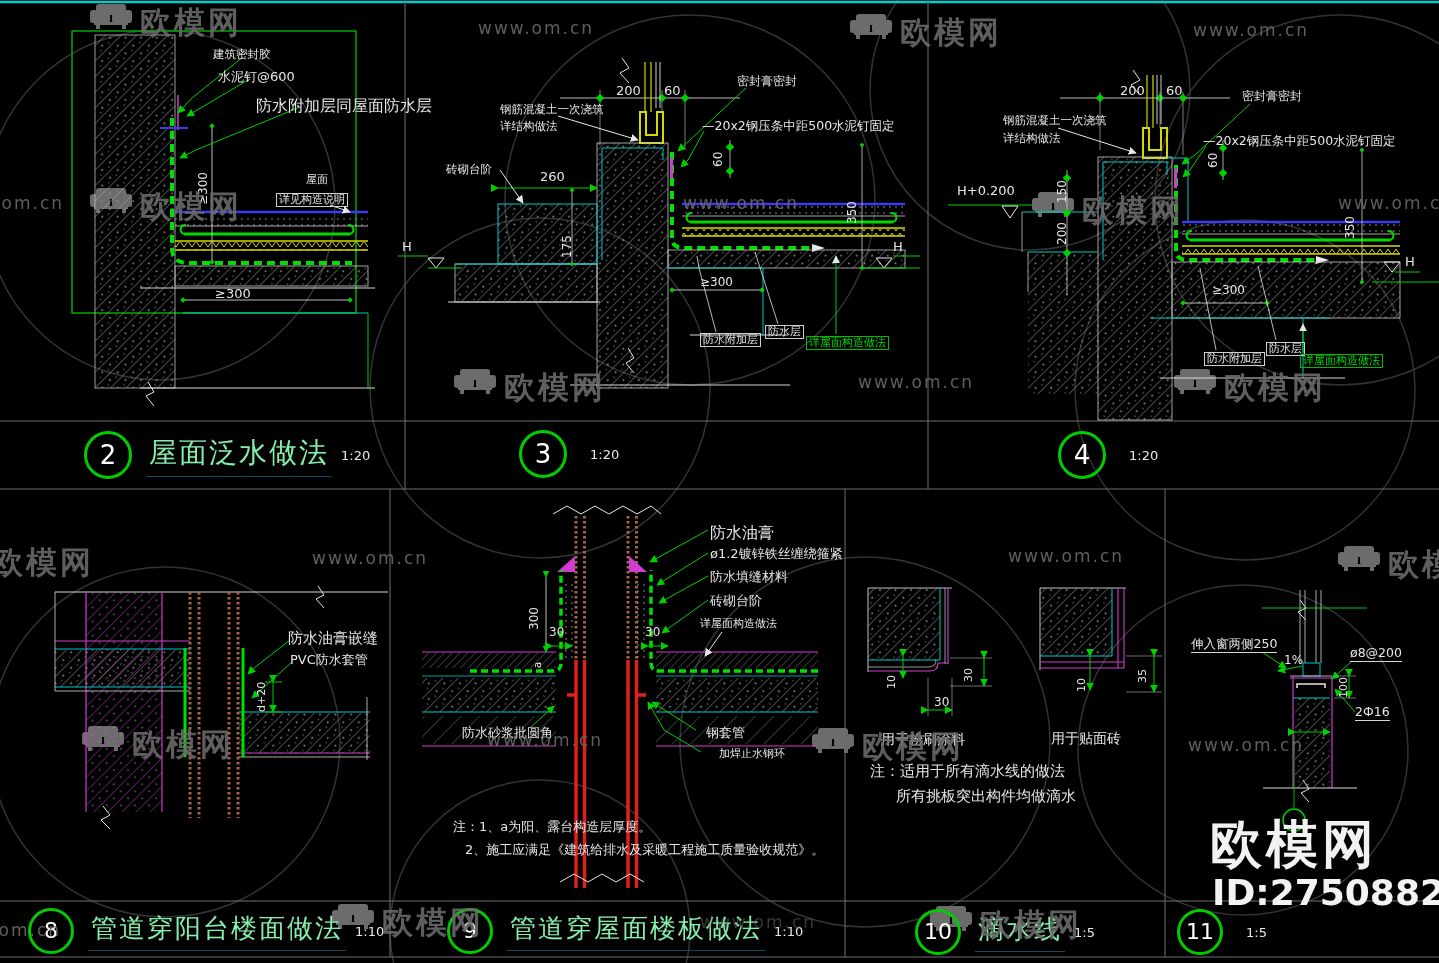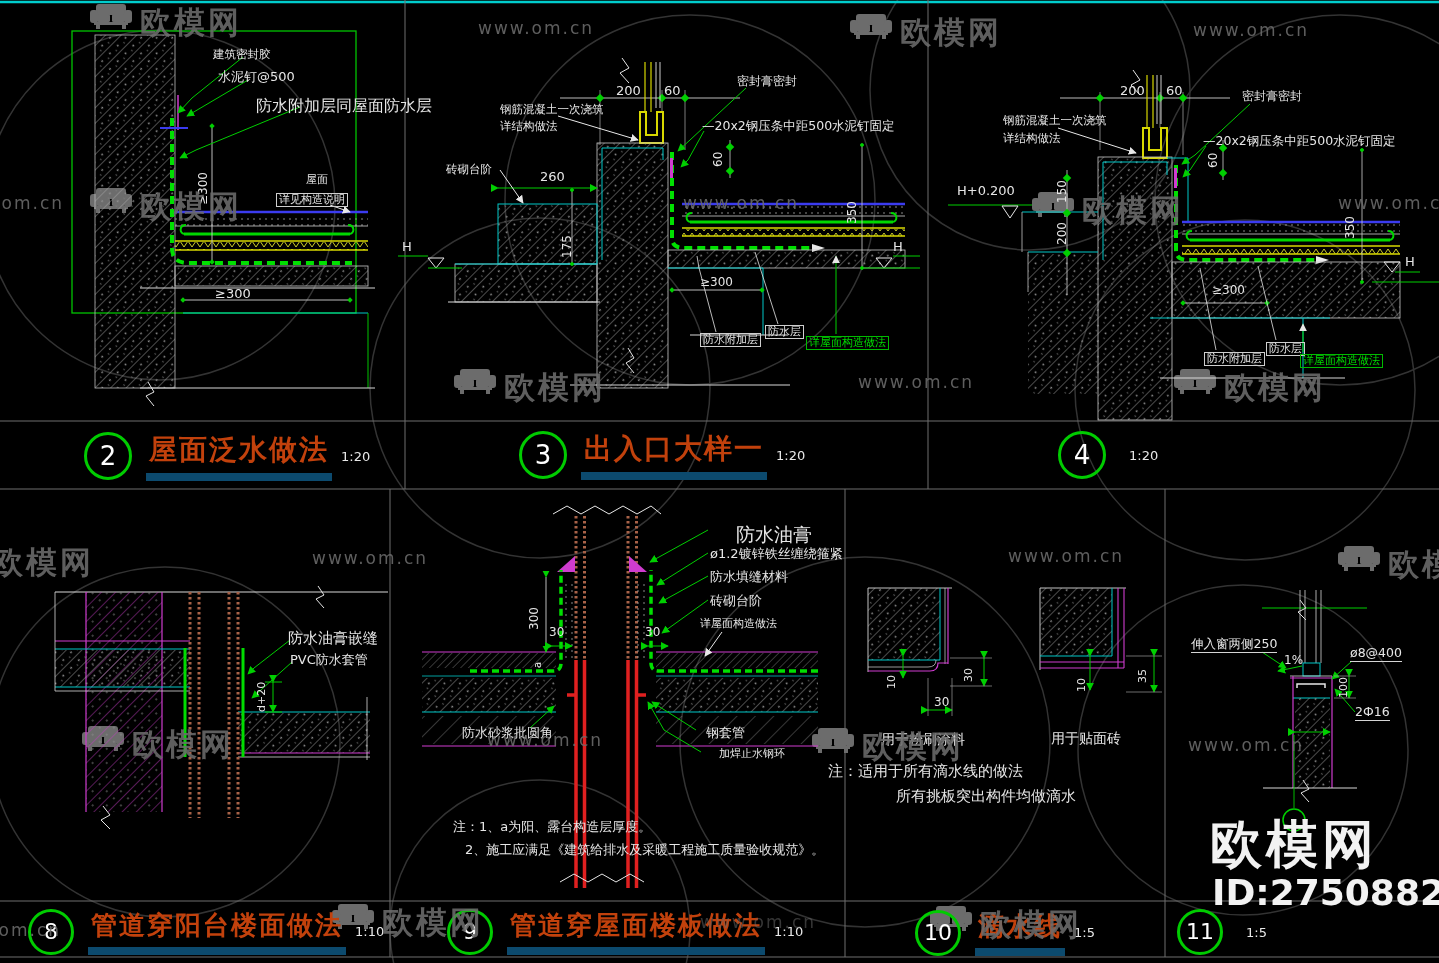--- a/index.html
+++ b/index.html
@@ -8,22 +8,22 @@
   svg.lw{position:absolute;left:0;top:0;}
   .t{position:absolute;white-space:nowrap;color:#e6e6e6;font-size:12px;line-height:1.1;}
   .box{border:1px solid #cfcfcf;padding:0 2px;}
   .gbox{border:1px solid #00bb00;color:#00dd00;padding:0 2px;}
   .rot{transform:rotate(-90deg);transform-origin:left top;}
   .ul{border-bottom:1px solid #d5d5d5;padding-bottom:1px;}
   
   .title{position:absolute;display:flex;align-items:center;}
   .tc{display:inline-block;width:42px;height:42px;border:3px solid #00cc00;border-radius:50%;
       text-align:center;line-height:42px;font-size:26px;color:#fff;margin-right:14px;flex:none;}
-  .tn{font-size:28px;color:#c2410c;font-weight:bold;letter-spacing:2px;
-      border-bottom:8px solid #0c4a6e;padding:0 3px 4px 3px;white-space:nowrap;}
+  .tn{font-size:28px;color:#86efac;font-weight:normal;letter-spacing:2px;
+      border-bottom:1px solid #0c4a6e;padding:0 3px 4px 3px;white-space:nowrap;}
   .ts{font-size:13px;color:#e8e8e8;margin-left:9px;}
   .title.small .tn{font-size:26px;}
   .title.small .tc{width:40px;height:40px;line-height:40px;font-size:22px;}
   
   .wmt{position:absolute;color:#6c6c6c;font-size:31px;font-weight:bold;letter-spacing:3px;
        white-space:nowrap;opacity:.88;}
   .wmu{position:absolute;color:#6c6c6c;font-size:17px;letter-spacing:2px;white-space:nowrap;opacity:.88;}
   .wmbig{position:absolute;color:#f2f2f2;font-weight:bold;white-space:nowrap;}
 </style>
 </head>
@@ -433,21 +433,21 @@
   <path d="M1302,666 L1278,671" fill="none" stroke="#00cf00" marker-end="url(#ag)"></path>
   <path d="M1352,661 L1332,679" fill="none" stroke="#00cf00" marker-end="url(#ag)"></path>
   <path d="M1355,712 L1335,689" fill="none" stroke="#00cf00" marker-end="url(#ag)"></path>
   <line x1="1349" y1="676" x2="1349" y2="698" stroke="#00cf00" marker-start="url(#ag)" marker-end="url(#ag)"></line>
   <line x1="1334" y1="676" x2="1356" y2="676" stroke="#9b9b9b" stroke-width="0.7"></line>
   <line x1="1334" y1="698" x2="1356" y2="698" stroke="#9b9b9b" stroke-width="0.7"></line>
 </g>
 </svg>
 
 <span class="t" style="left:213px;top:48px;font-size:11.5px">建筑密封胶</span>
-<span class="t" style="left:218px;top:70px;font-size:13px">水泥钉@500</span>
+<span class="t" style="left:218px;top:70px;font-size:13px">水泥钉@600</span>
 <span class="t" style="left:256px;top:97px;font-size:16px">防水附加层同屋面防水层</span>
 <span class="t" style="left:306px;top:174px;font-size:11px">屋面</span>
 <span class="t box" style="left:276px;top:193px;font-size:11px">详见构造说明</span>
 <span class="t rot" style="left:197px;top:205px;font-size:12px">≥300</span>
 <span class="t" style="left:215px;top:287px;font-size:13px">≥300</span>
 
 <span class="t" style="left:402px;top:240px;font-size:13px">H</span>
 <span class="t" style="left:616px;top:84px;font-size:13px">200</span>
 <span class="t" style="left:664px;top:84px;font-size:13px">60</span>
 <span class="t" style="left:737px;top:75px;font-size:12px">密封膏密封</span>
@@ -479,21 +479,21 @@
 <span class="t" style="left:1212px;top:284px;font-size:12px">≥300</span>
 <span class="t box" style="left:1204px;top:352px;font-size:11px">防水附加层</span>
 <span class="t box" style="left:1266px;top:342px;font-size:11px">防水层</span>
 <span class="t gbox" style="left:1300px;top:354px;font-size:11px">详屋面构造做法</span>
 <span class="t" style="left:1405px;top:255px;font-size:13px">H</span>
 
 <span class="t" style="left:288px;top:630px;font-size:15px">防水油膏嵌缝</span>
 <span class="t" style="left:290px;top:653px;font-size:13px">PVC防水套管</span>
 <span class="t rot" style="left:256px;top:712px;font-size:11px">d+20</span>
 
-<span class="t" style="left:736px;top:524px;font-size:19px">防水油膏</span>
+<span class="t" style="left:710px;top:524px;font-size:16px">防水油膏</span>
 <span class="t" style="left:710px;top:547px;font-size:13px">ø1.2镀锌铁丝缠绕箍紧</span>
 <span class="t" style="left:710px;top:570px;font-size:13px">防水填缝材料</span>
 <span class="t" style="left:710px;top:594px;font-size:13px">砖砌台阶</span>
 <span class="t" style="left:700px;top:618px;font-size:11px">详屋面构造做法</span>
 <span class="t rot" style="left:528px;top:630px;font-size:12px">300</span>
 <span class="t" style="left:549px;top:626px;font-size:12px">30</span>
 <span class="t" style="left:645px;top:626px;font-size:12px">30</span>
 <span class="t rot" style="left:532px;top:668px;font-size:10px">a</span>
 <span class="t" style="left:462px;top:726px;font-size:13px">防水砂浆批圆角</span>
 <span class="t" style="left:706px;top:726px;font-size:13px">钢套管</span>
@@ -501,37 +501,36 @@
 <span class="t" style="left:453px;top:820px;font-size:13px">注：1、a为阳、露台构造层厚度。</span>
 <span class="t" style="left:465px;top:843px;font-size:13px">2、施工应满足《建筑给排水及采暖工程施工质量验收规范》。</span>
 
 <span class="t rot" style="left:886px;top:689px;font-size:11px">10</span>
 <span class="t rot" style="left:963px;top:682px;font-size:11px">30</span>
 <span class="t" style="left:934px;top:696px;font-size:12px">30</span>
 <span class="t rot" style="left:1076px;top:692px;font-size:11px">10</span>
 <span class="t rot" style="left:1137px;top:683px;font-size:11px">35</span>
 <span class="t" style="left:881px;top:732px;font-size:14px">用于粉刷涂料</span>
 <span class="t" style="left:1051px;top:731px;font-size:14px">用于贴面砖</span>
-<span class="t" style="left:828px;top:763px;font-size:15px">注：适用于所有滴水线的做法</span>
+<span class="t" style="left:870px;top:763px;font-size:15px">注：适用于所有滴水线的做法</span>
 <span class="t" style="left:896px;top:788px;font-size:15px">所有挑板突出构件均做滴水</span>
 
 <span class="t ul" style="left:1191px;top:637px;font-size:12.5px">伸入窗两侧250</span>
 <span class="t" style="left:1284px;top:654px;font-size:12px">1%</span>
-<span class="t ul" style="left:1350px;top:646px;font-size:12.5px">ø8@400</span>
+<span class="t ul" style="left:1350px;top:646px;font-size:12.5px">ø8@200</span>
 <span class="t rot" style="left:1338px;top:698px;font-size:11px">100</span>
 <span class="t ul" style="left:1355px;top:705px;font-size:12.5px">2Ф16</span>
 
 <div class="title" style="left:84px;top:431px">
   <span class="tc">2</span>
   <span class="tn">屋面泛水做法</span>
   <span class="ts">1:20</span>
 </div>
 <div class="title" style="left:519px;top:430px">
   <span class="tc">3</span>
-  <span class="tn">出入口大样一</span>
   <span class="ts">1:20</span>
 </div>
 <div class="title" style="left:1058px;top:431px">
   <span class="tc">4</span>
   <span class="ts">1:20</span>
 </div>
 <div class="title small" style="left:28px;top:908px">
   <span class="tc">8</span>
   <span class="tn">管道穿阳台楼面做法</span>
   <span class="ts">1:10</span>

